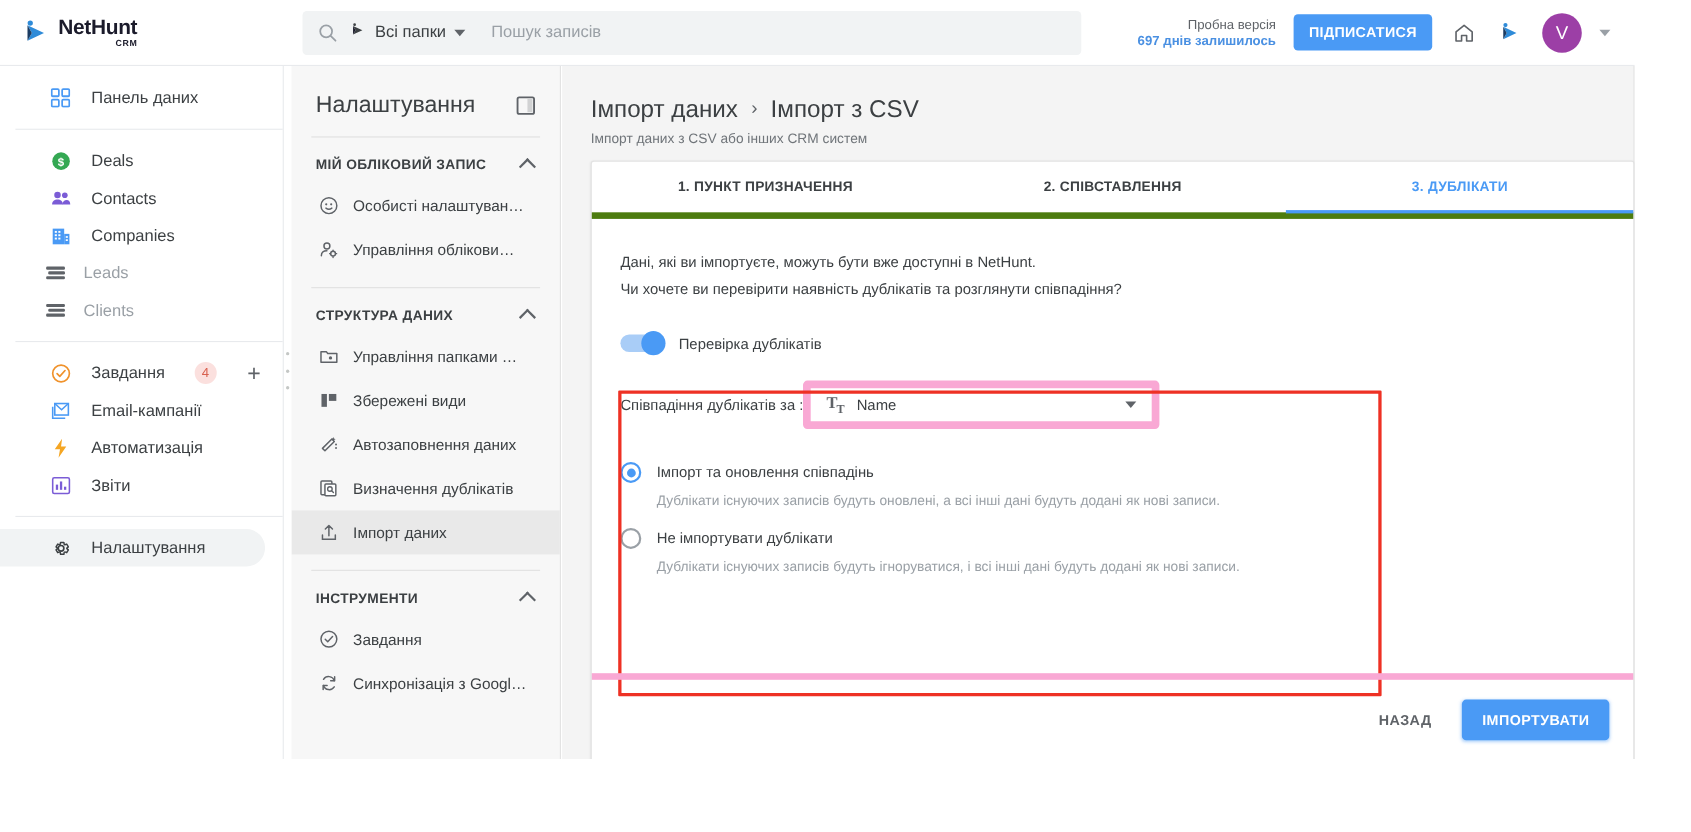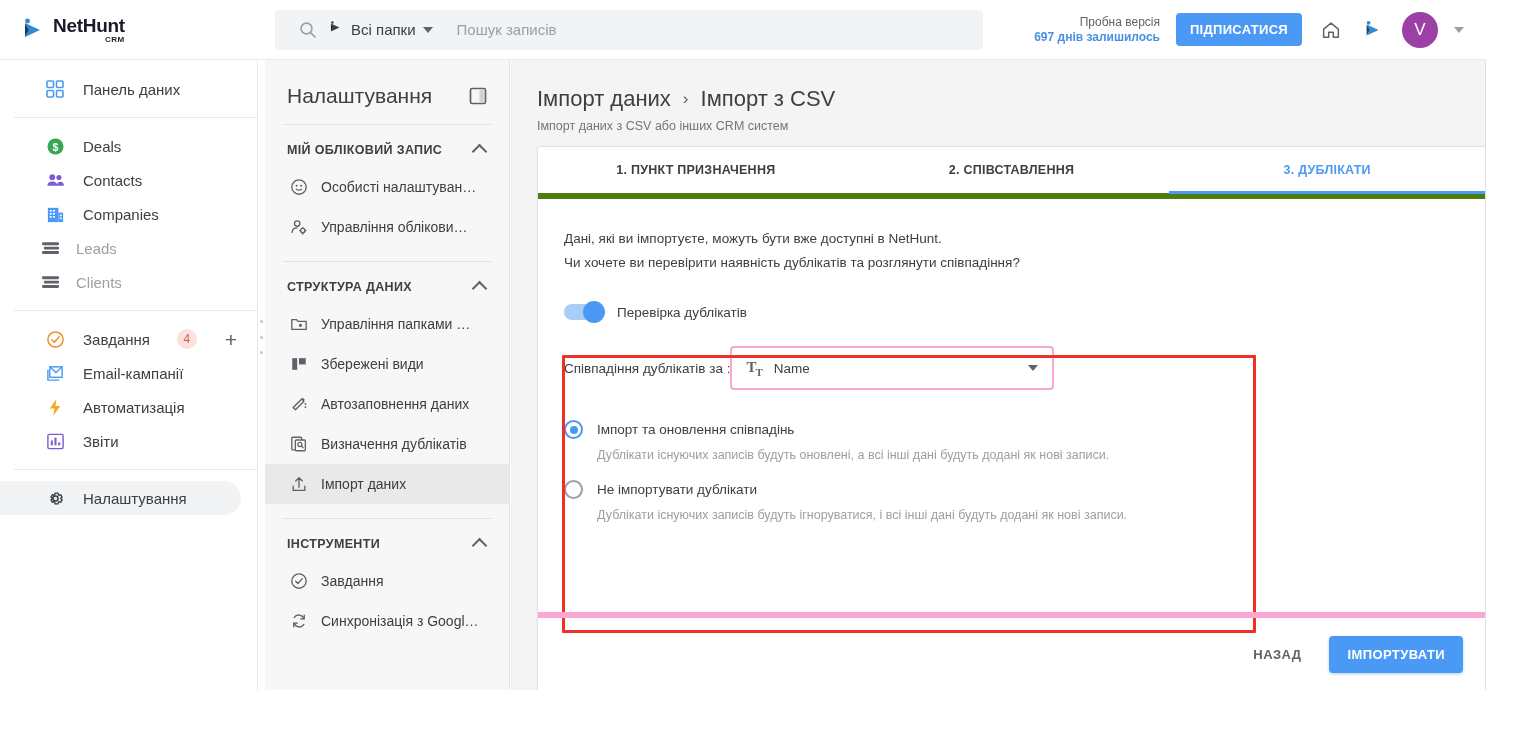--- a/index.html
+++ b/index.html
@@ -21,21 +21,21 @@
     display:flex; align-items:center;
   }
   .logo-wrap { width:275px; display:flex; align-items:center; padding-left:18px; gap:5px; }
   .logo-mark { width:30px; height:30px; position:relative; flex:0 0 auto; }
   .logo-text { display:flex; flex-direction:column; line-height:1; }
   .logo-name { font-size:19px; font-weight:bold; color:#1b1b2b; letter-spacing:-.3px; }
   .logo-sub { font-size:8px; font-weight:bold; color:#1b1b2b; letter-spacing:.5px; align-self:flex-end; margin-top:1px; }
 
   .searchbar {
     width:708px; height:40px; background:#f1f3f4; border-radius:4px;
-    display:flex; align-items:center; padding:0 24px; gap:10px;
+    display:flex; align-items:center; padding:0 14px; gap:10px;
   }
   .search-icon { width:18px; height:18px; flex:0 0 auto; }
   .folder-select { display:flex; align-items:center; gap:7px; cursor:pointer; }
   .folder-label { font-size:15px; color:#3c4043; }
   .caret-down { width:0;height:0;border-left:5px solid transparent;border-right:5px solid transparent;border-top:6px solid #5f6368; }
   .search-input {
     border:none; background:transparent; outline:none; flex:1;
     font-size:15px; color:#3c4043; font-family:"Liberation Sans", sans-serif;
     margin-left:14px;
   }
@@ -136,21 +136,21 @@
   }
 
   .toggle-row { display:flex; align-items:center; gap:13px; margin-top:30px; }
   .switch { width:40px; height:16px; border-radius:8px; background:#a9cdf7; position:relative; cursor:pointer; }
   .switch-knob { position:absolute; right:-1px; top:-3px; width:22px; height:22px; border-radius:50%; background:#4a9af5; }
   .toggle-label { font-size:13.5px; color:#3c4043; }
 
   .select-row { display:flex; align-items:center; gap:0; margin-top:26px; }
   .select-label { font-size:13.5px; color:#3c4043; }
   .select {
-    width:324px; height:44px; border:2px solid #f9a8d4; border-radius:4px;
+    width:324px; height:44px; border:7px solid #f9a8d4; border-radius:4px;
     display:flex; align-items:center; padding:0 14px; gap:12px; cursor:pointer; background:#fff;
   }
   .tt-ico { font-size:15px; color:#5f6368; font-weight:bold; font-family:"Liberation Serif", serif; letter-spacing:-1px; }
   .select-val { font-size:13.5px; color:#3c4043; flex:1; }
   .select-caret { width:0;height:0;border-left:5px solid transparent;border-right:5px solid transparent;border-top:6px solid #5f6368; }
 
   .radio-row { display:flex; align-items:center; gap:14px; margin-top:30px; cursor:pointer; }
   .radio { width:19px;height:19px;border-radius:50%;border:2px solid #9aa0a6;flex:0 0 auto;position:relative; }
   .radio.on { border-color:#4a9af5; }
   .radio.on::after { content:""; position:absolute; left:3.5px; top:3.5px; width:8px;height:8px;border-radius:50%;background:#4a9af5; }

